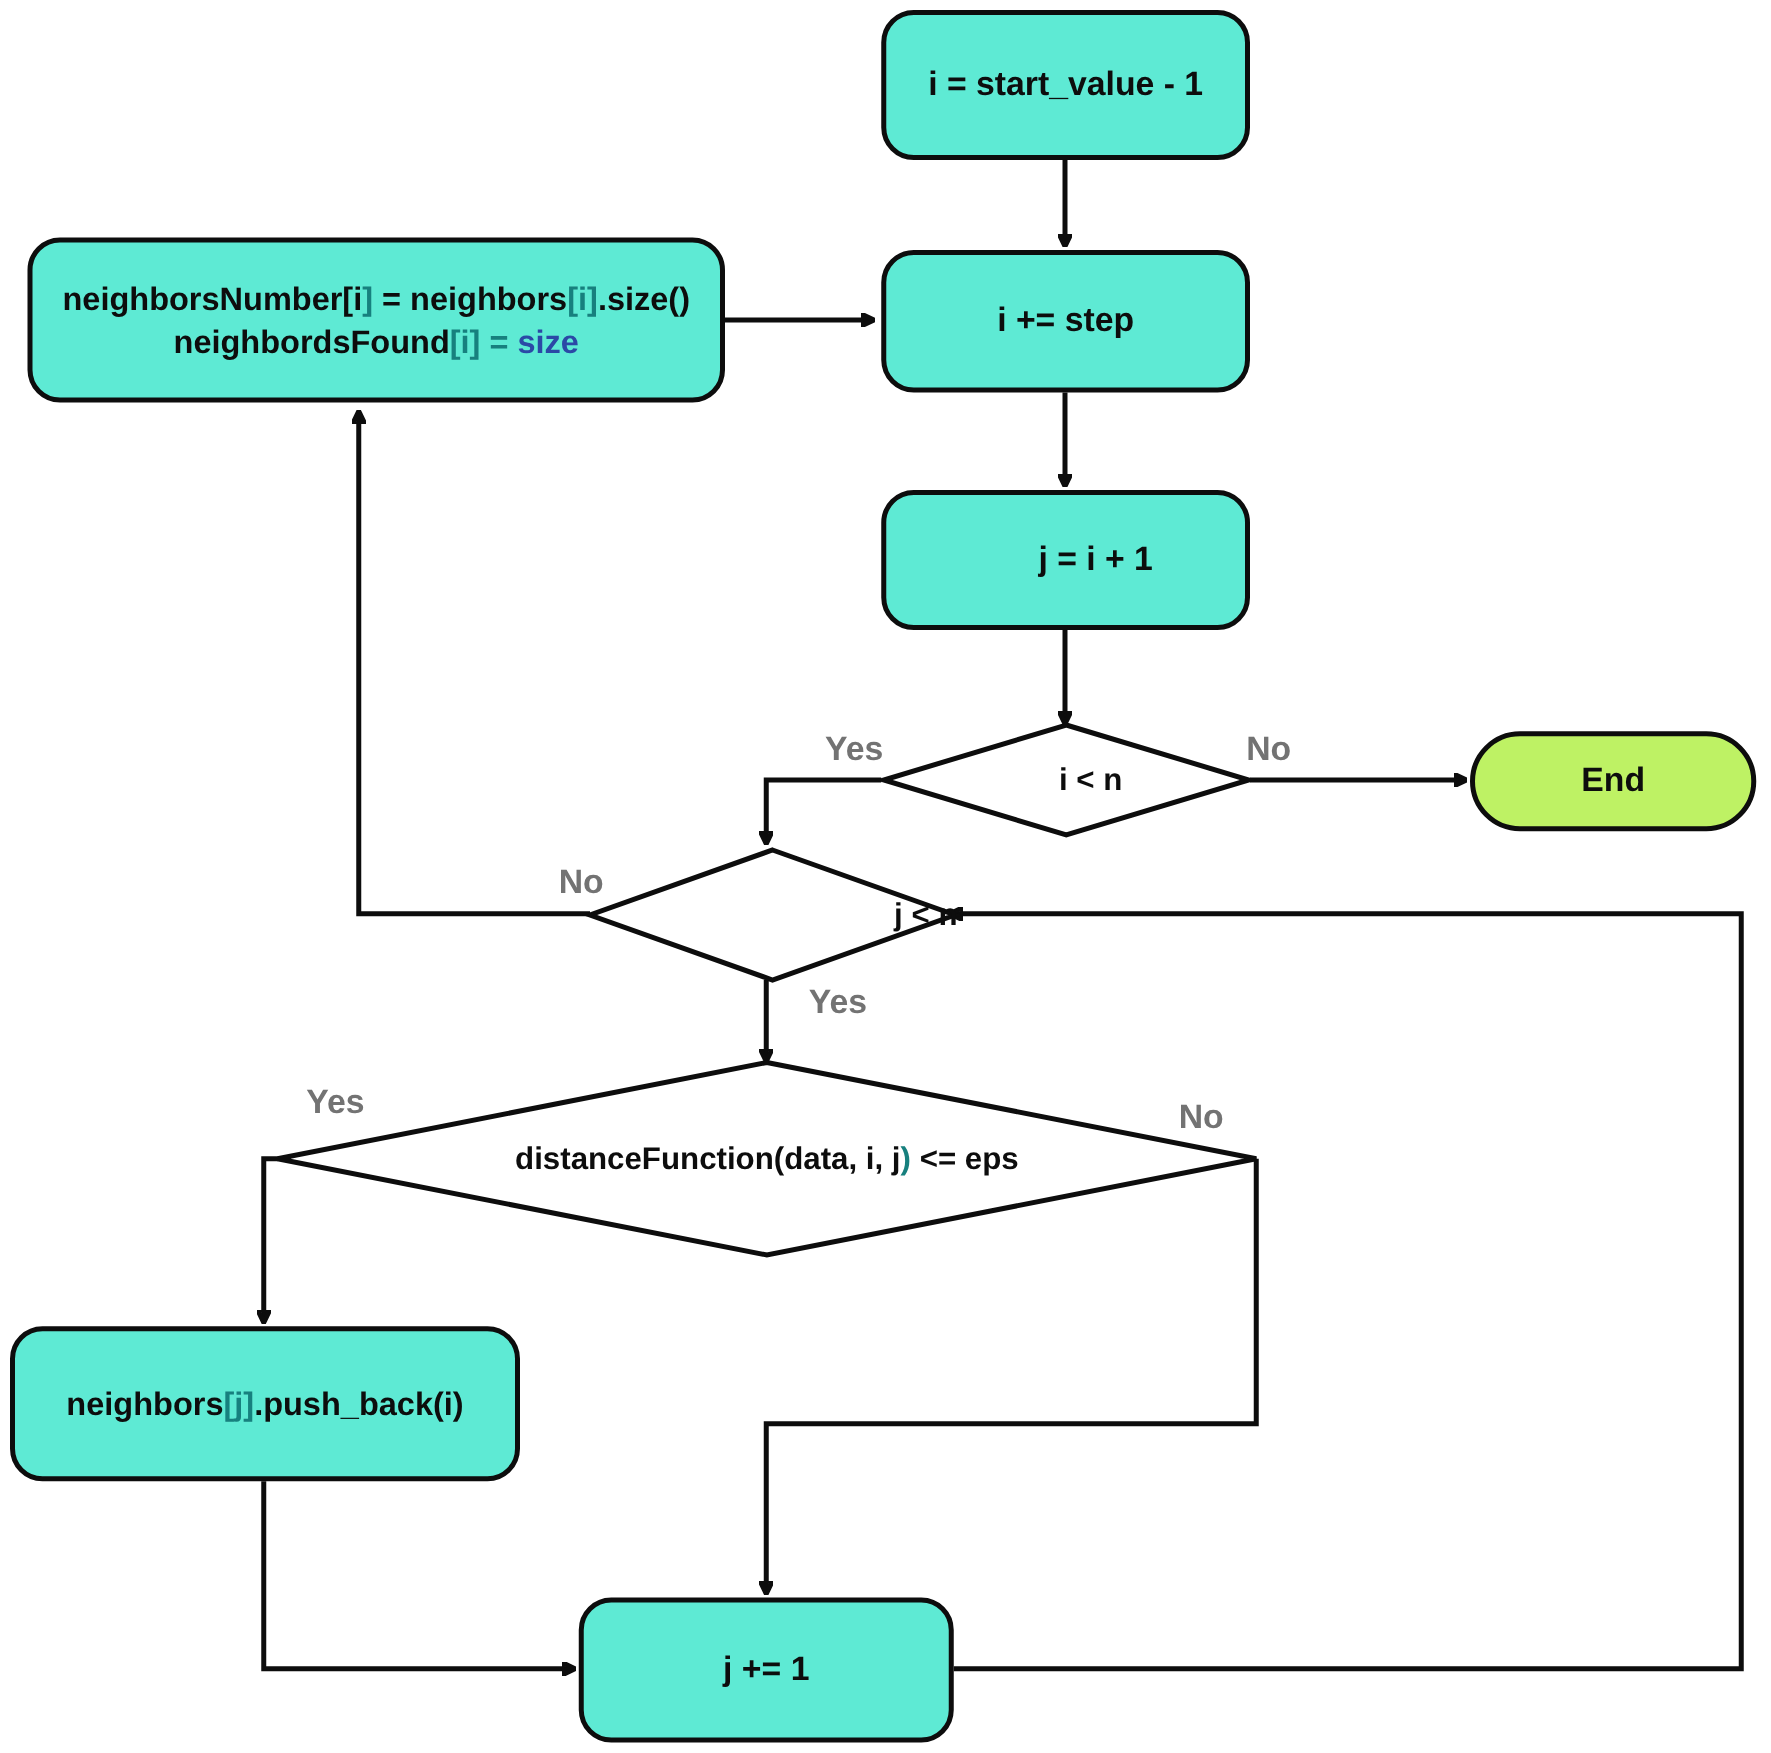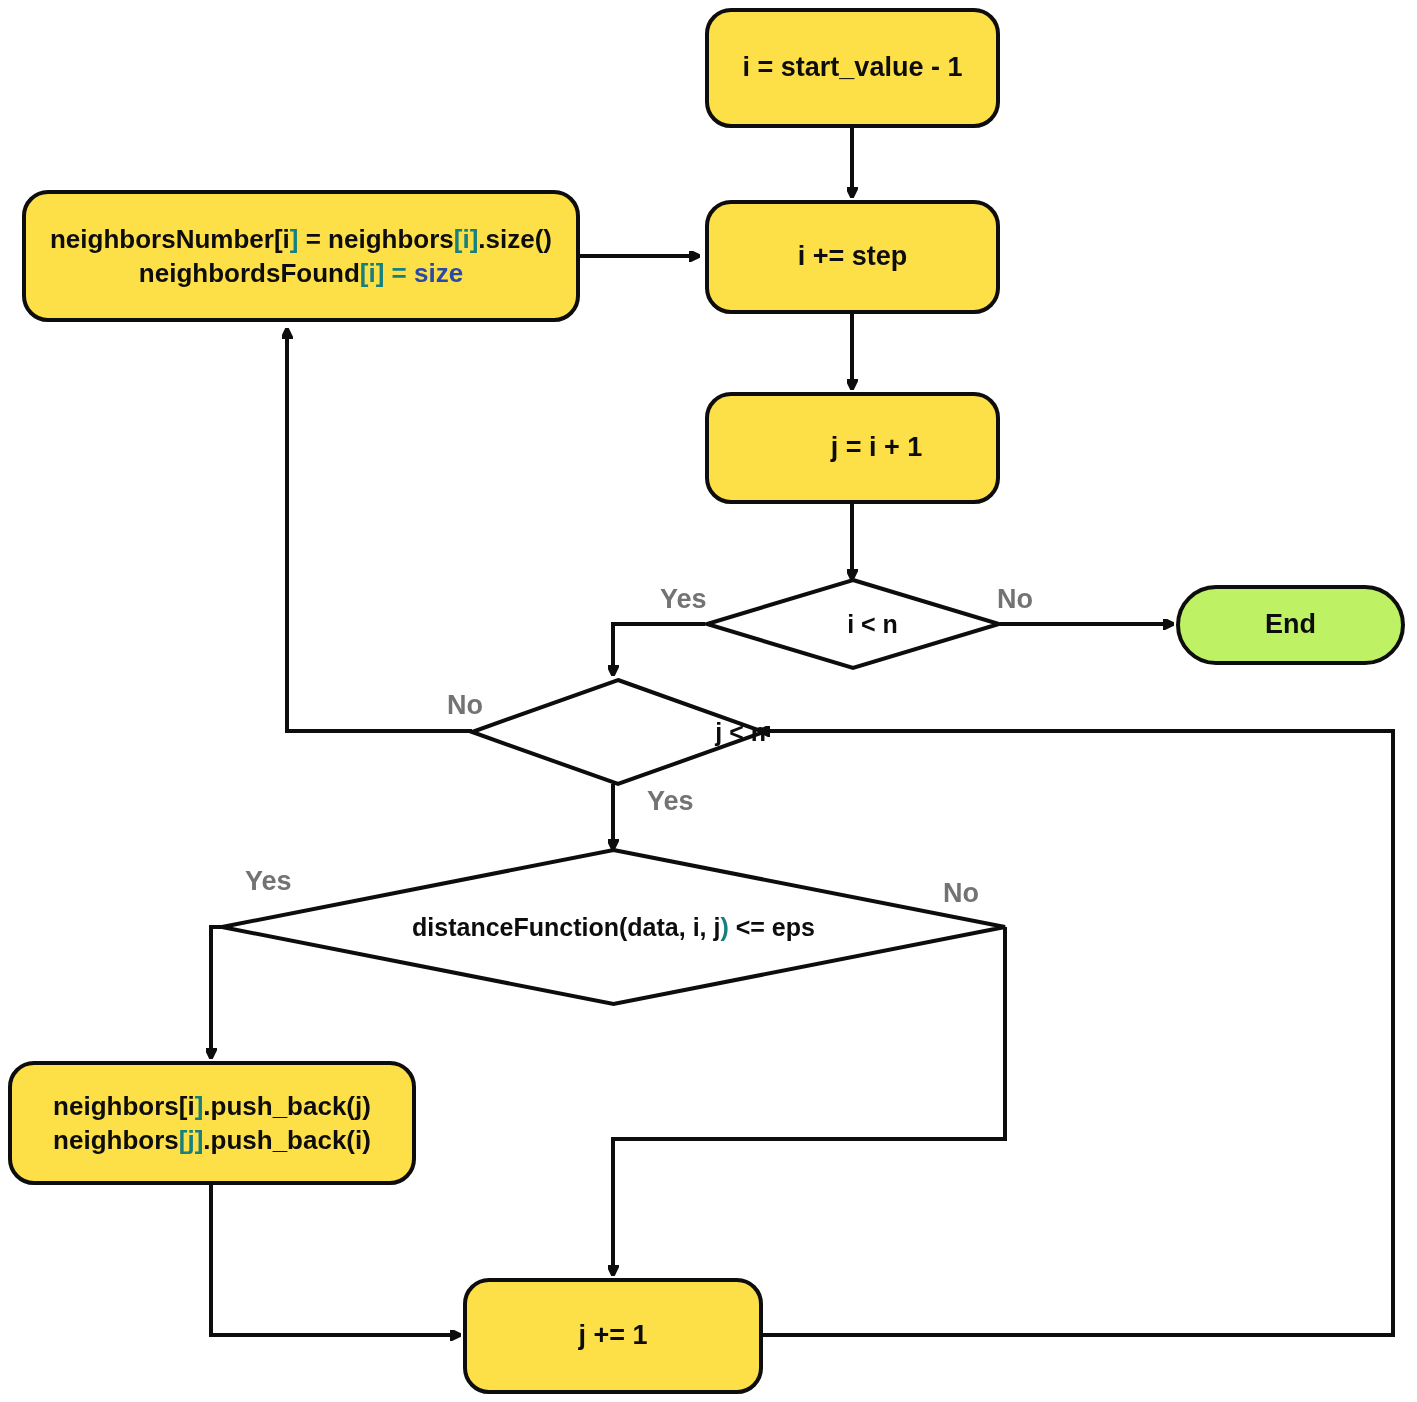--- a/index.html
+++ b/index.html
@@ -39,21 +39,21 @@
     justify-content: center;
     text-align: center;
     color: #0d0d0d;
     font-weight: bold;
     line-height: 1.32;
     white-space: nowrap;
   }
   .proc {
     border: 4px solid #0d0d0d;
     border-radius: 26px;
-    background: #fde047;
+    background: #5eead4;
   }
   .terminal {
     border: 4px solid #0d0d0d;
     border-radius: 999px;
     background: #bef264;
   }
   .diamond-wrap {
     position: absolute;
     display: flex;
     align-items: center;
@@ -165,21 +165,20 @@
 
   <div class="diamond-wrap" style="left:220px; top:848px; width:787px; height:158px;">
     <svg class="dshape" width="787" height="158" viewBox="0 0 787 158" xmlns="http://www.w3.org/2000/svg">
       <polygon points="393.5,2 785,79 393.5,156 2,79"></polygon>
     </svg>
     <span class="dlabel" style="font-size:25px;"><span>distanceFunction(data, i, j</span><span class="tk">)</span><span> &lt;= eps</span></span>
   </div>
 
   <div class="node proc" style="left:8px; top:1061px; width:408px; height:124px; font-size:26px;">
     <div>
-      <div><span>neighbors[i</span><span class="tk">]</span><span>.push_back(j)</span></div>
       <div><span>neighbors</span><span class="tk">[j]</span><span>.push_back(i)</span></div>
     </div>
   </div>
 
   <div class="node proc" style="left:463px; top:1278px; width:300px; height:116px; font-size:27px;">
     <span>j += 1</span>
   </div>
 
   <div class="edge-label" style="left:660px; top:584px; font-size:27px;">Yes</div>
   <div class="edge-label" style="left:997px; top:584px; font-size:27px;">No</div>

